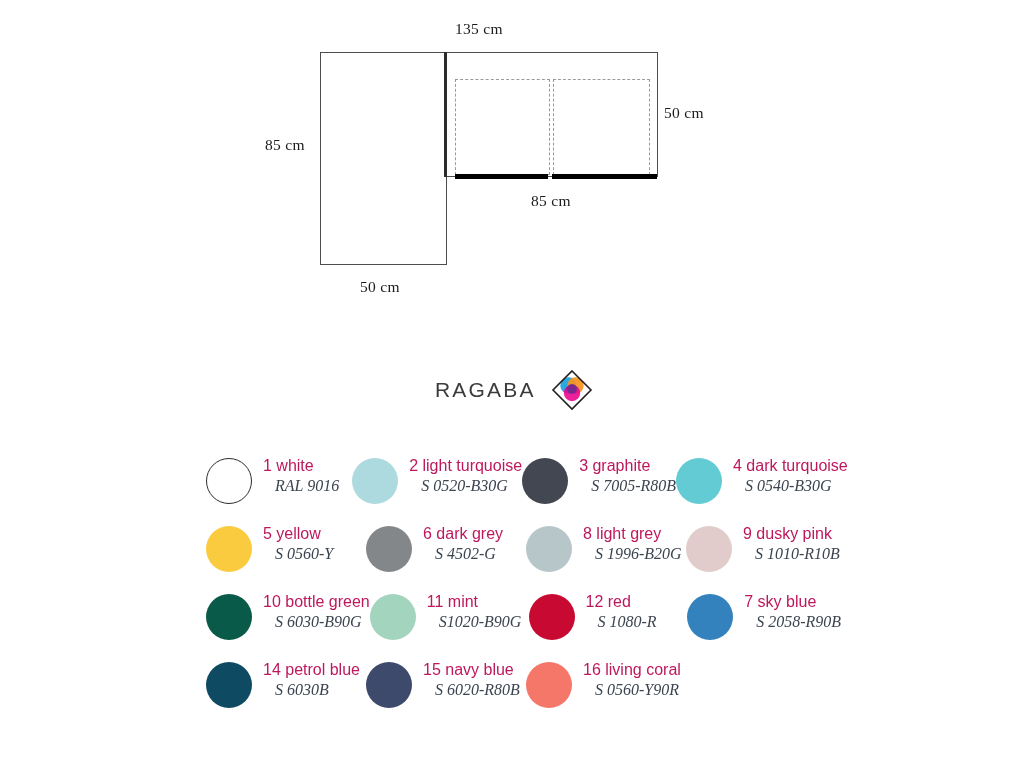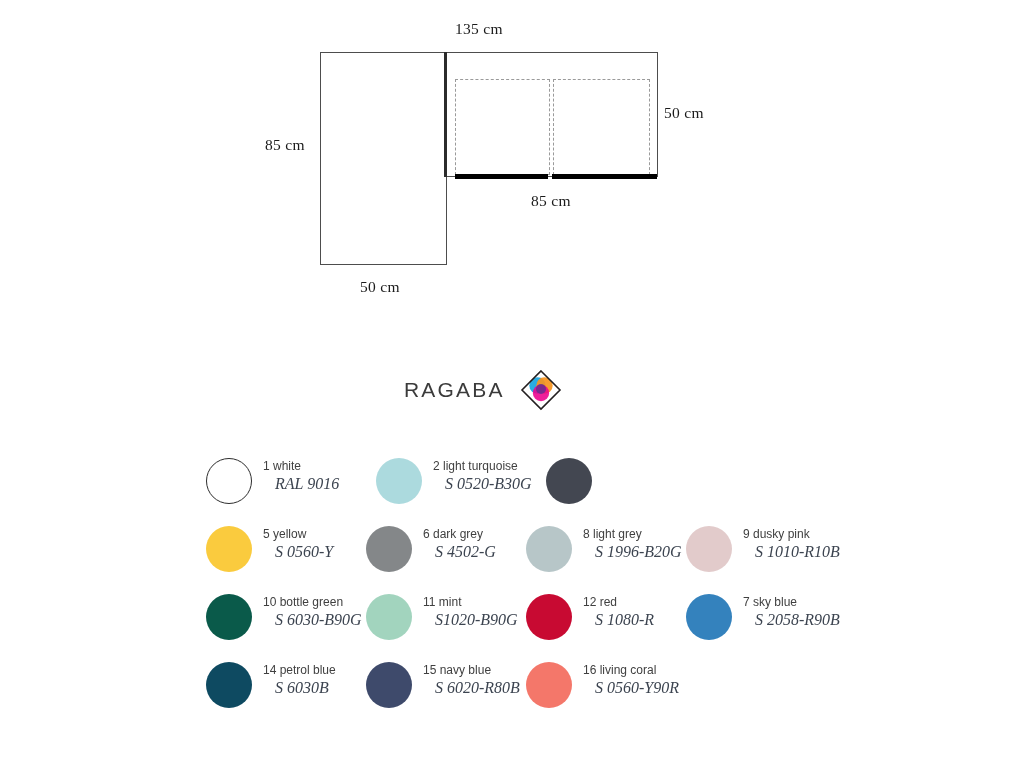--- a/index.html
+++ b/index.html
@@ -83,21 +83,21 @@
     position: absolute;
     height: 5px;
     background: #000000;
   }
   #plinth-left  { left: 455px; top: 174px; width: 93px; }
   #plinth-right { left: 552px; top: 174px; width: 105px; }
 
   
   #logo-block {
     position: absolute;
-    left: 404px;
+    left: 435px;
     top: 368px;
     height: 44px;
     display: flex;
     align-items: center;
     gap: 14px;
     justify-content: center;
   }
   #logo-wordmark {
     font-family: "Liberation Sans", sans-serif;
     font-size: 21px;
@@ -139,22 +139,22 @@
     border: 1px solid #2d2d2d;
     box-sizing: border-box;
   }
   .swatch-text {
     padding-left: 11px;
     padding-top: 6px;
     text-align: left;
   }
   .swatch-name {
     font-family: "Liberation Sans", sans-serif;
-    font-size: 12px;
-    color: #404040;
+    font-size: 16px;
+    color: #be185d;
     line-height: 1.25;
     white-space: nowrap;
   }
   .swatch-code {
     font-family: "Liberation Serif", serif;
     font-style: italic;
     font-size: 16px;
     color: #3c4450;
     line-height: 1.3;
     white-space: nowrap;
@@ -219,20 +219,31 @@
     </div>
     <div class="color-item">
       <span class="swatch" style="background:#ACDADE;"></span>
       <span class="swatch-text">
         <span class="swatch-name">2 light turquoise</span><br>
         <span class="swatch-code">S 0520-B30G</span>
       </span>
     </div>
     <div class="color-item">
       <span class="swatch" style="background:#434751;"></span>
+      <span class="swatch-text">
+        <span class="swatch-name">3 graphite</span><br>
+        <span class="swatch-code">S 7005-R80B</span>
+      </span>
+    </div>
+    <div class="color-item">
+      <span class="swatch" style="background:#62CBD3;"></span>
+      <span class="swatch-text">
+        <span class="swatch-name">4 dark turquoise</span><br>
+        <span class="swatch-code">S 0540-B30G</span>
+      </span>
     </div>
   </div>
 
   <div class="color-row">
     <div class="color-item">
       <span class="swatch" style="background:#FACB3E;"></span>
       <span class="swatch-text">
         <span class="swatch-name">5 yellow</span><br>
         <span class="swatch-code">S 0560-Y</span>
       </span>

